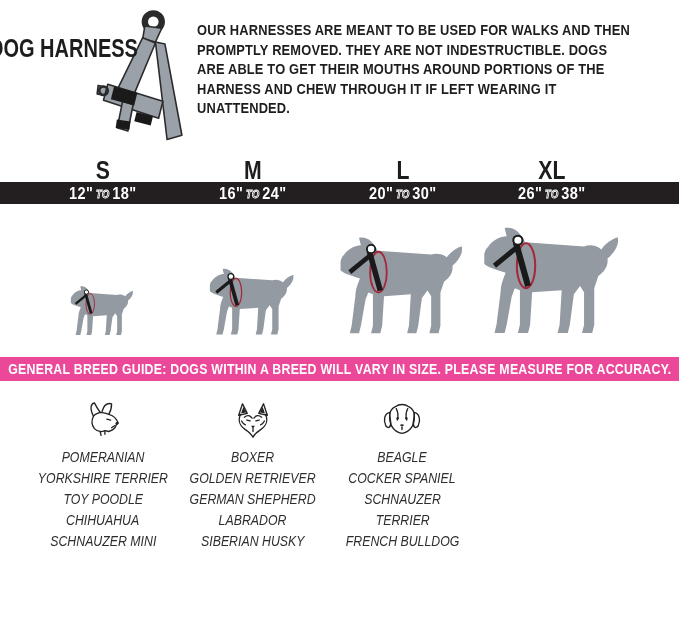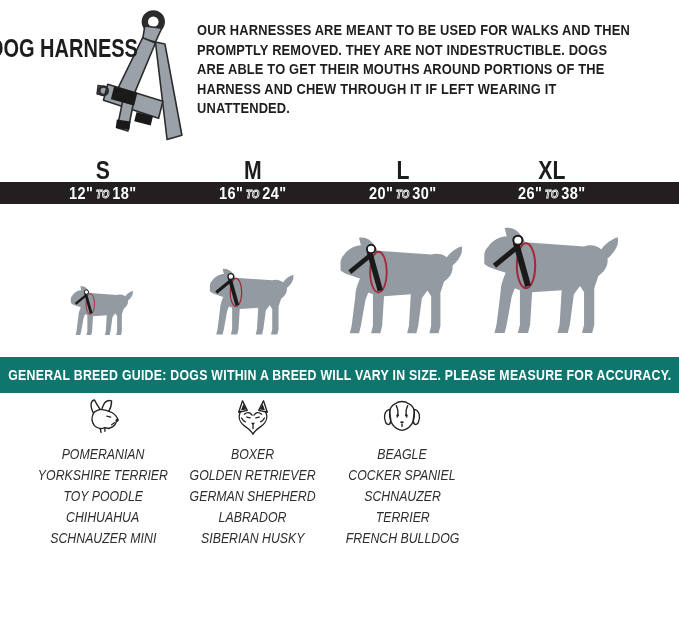--- a/index.html
+++ b/index.html
@@ -33,25 +33,25 @@
   .range-bar .grid4{height:22px;align-items:center;}
   .range{text-align:center;color:#fff;font-size:16.5px;font-weight:800;white-space:nowrap;
          transform:scaleX(0.88);letter-spacing:0.5px;}
   .to-word{font-size:10.5px;font-style:italic;font-weight:800;color:#231f20;
            -webkit-text-stroke:0.9px #ffffff;margin:0 3px;vertical-align:1px;}
 
   .dogs-row{height:153px;}
   .dog-cell{display:flex;justify-content:center;align-items:flex-end;padding-bottom:20px;height:153px;box-sizing:border-box;}
   svg.dog{display:block;}
 
-  .teal-bar{height:36px;background:#0f766e;display:flex;align-items:center;justify-content:center;}
+  .teal-bar{height:24px;background:#ec4899;display:flex;align-items:center;justify-content:center;}
   .teal-text{color:#fff;font-size:14px;font-weight:700;letter-spacing:0.3px;white-space:nowrap;
              transform:scaleX(0.88);}
 
-  .breeds{padding-top:4px;}
+  .breeds{padding-top:19px;}
   .breed-col{display:flex;flex-direction:column;align-items:center;}
   .breed-icon{width:42px;height:42px;margin-bottom:5px;}
   .breed-item{font-size:14px;font-style:italic;font-weight:500;color:#2e2e2e;line-height:21px;
               white-space:nowrap;transform:scaleX(0.88);}
   .icon-stroke{stroke:#222;stroke-width:1.4;fill:none;stroke-linejoin:round;stroke-linecap:round;}
 </style>
 </head>
 <body>
 
 <div class="page">

